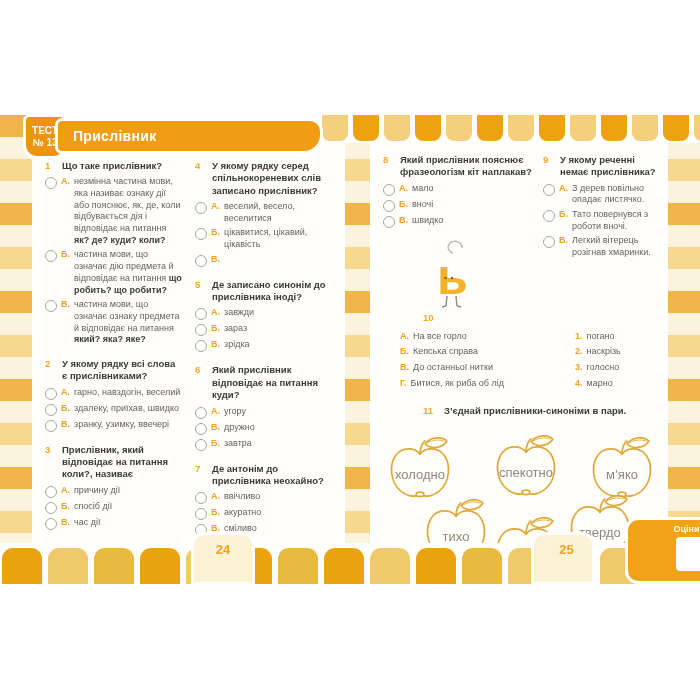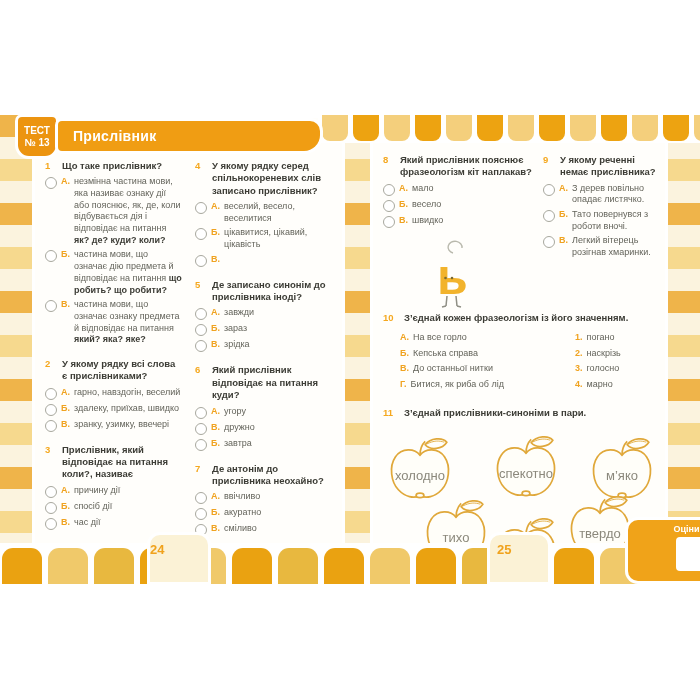--- a/index.html
+++ b/index.html
@@ -15,52 +15,52 @@
   .page-left{left:35px;width:307px;height:430px;border-radius:10px 0 0 0;}
   .page-right{left:373px;width:292px;height:430px;}
 
   
   .top-tabs{position:absolute;left:318px;top:0;width:382px;height:28px;background:#ffffff;
     display:flex;gap:5px;padding-left:4px;box-sizing:border-box;z-index:4;}
   .ttab{width:26px;height:26px;border-radius:0 0 8px 8px;flex-shrink:0;}
   .ttab.a{background:#f4cf7c;} .ttab.b{background:#eda311;}
 
   
-  .test-tab{position:absolute;left:18px;top:2px;width:38px;height:39px;background:#ec9410;
+  .test-tab{position:absolute;left:26px;top:2px;width:38px;height:39px;background:#ec9410;
     border-radius:4px 4px 11px 11px;box-shadow:0 0 0 3px #ffffff;z-index:5;
     color:#ffffff;font-weight:bold;font-size:10px;text-align:center;line-height:1.15;
     display:flex;flex-direction:column;justify-content:center;}
   .title-bar{position:absolute;left:58px;top:6px;width:262px;height:30px;background:#f09d13;
     border-radius:4px 10px 16px 4px;box-shadow:0 0 0 3px #ffffff;z-index:5;
     color:#ffffff;font-weight:bold;font-size:14px;display:flex;align-items:center;
     padding-left:15px;box-sizing:border-box;letter-spacing:.3px;}
 
   
   .bottom-row{position:absolute;left:0;top:428px;width:700px;height:39px;background:#ffffff;z-index:4;}
   .arches{position:absolute;left:2px;top:5px;display:flex;gap:6px;}
   .arch{width:40px;height:36px;border-radius:11px 11px 0 0;flex-shrink:0;}
   .arch.a{background:#eaa211;} .arch.b{background:#f0c96a;} .arch.c{background:#e8b83f;}
   .pagenum-tab{position:absolute;top:-8px;width:58px;height:47px;background:#fbf2d6;
     border-radius:10px 10px 0 0;box-shadow:0 0 0 3px #ffffff;z-index:6;
-    color:#f0a21c;font-weight:bold;font-size:13px;padding-top:7px;
-    box-sizing:border-box;}
+    color:#f0a21c;font-weight:bold;font-size:13px;text-align:center;padding-top:7px;
+    box-sizing:border-box;margin-left:44px;}
   .pagenum-left{left:150px;} .pagenum-right{left:490px;padding-left:7px;}
   .rate-box{position:absolute;left:628px;top:405px;width:92px;height:61px;background:#f0a319;
     border-radius:10px;box-shadow:0 0 0 3px #ffffff;z-index:7;text-align:center;padding-left:24px;}
   .rate-box .lbl{color:#ffffff;font-size:9px;font-weight:bold;margin-top:4px;}
   .rate-box .square{width:44px;height:34px;background:#ffffff;border-radius:4px;margin:3px auto 0;}
 
   
   .pl-content{position:absolute;left:10px;top:42px;width:288px;display:flex;gap:12px;}
   .pr-content{position:absolute;left:10px;top:36px;width:274px;}
   .col{flex:1;min-width:0;}
   .qblock{margin-bottom:12px;}
   .qhead{display:flex;gap:4px;margin-bottom:4px;}
   .qnum{color:#f5a81f;font-weight:bold;font-size:9.5px;width:13px;flex-shrink:0;text-align:left;}
-  .qnum.two{width:17px;}
+  .qnum.two{width:17px;margin-left:40px;}
   .qtext{font-weight:bold;color:#3c3c35;font-size:9.5px;line-height:1.3;}
   .opt{display:flex;gap:4px;margin:3px 0;align-items:flex-start;}
   .radio{width:10px;height:10px;border:1.5px solid #a8a89e;border-radius:50%;
     flex-shrink:0;margin-top:1px;background:#ffffff;}
   .letter{color:#f0a320;font-weight:bold;font-size:9px;flex-shrink:0;}
   .opttext{color:#63635a;font-size:9px;line-height:1.3;}
   .opttext b{color:#3c3c35;}
 
   
   .match{display:flex;margin-left:17px;margin-top:2px;}
@@ -286,21 +286,21 @@
               <span class="qtext">Який прислівник пояснює фразеологізм <b>кіт наплакав</b>?</span>
             </div>
             <div class="opt">
               <span class="radio"></span>
               <span class="letter">А.</span>
               <span class="opttext">мало</span>
             </div>
             <div class="opt">
               <span class="radio"></span>
               <span class="letter">Б.</span>
-              <span class="opttext">весело</span>
+              <span class="opttext">вночі</span>
             </div>
             <div class="opt">
               <span class="radio"></span>
               <span class="letter">В.</span>
               <span class="opttext">швидко</span>
             </div>
           </div>
           <div class="mascot">
             <svg viewBox="0 0 60 72" width="60" height="72">
               <path d="M28 13 a7 6 0 1 1 9 -5" fill="none" stroke="#b9b9ad" stroke-width="1.4"></path>
@@ -335,21 +335,20 @@
               <span class="letter">В.</span>
               <span class="opttext">Легкий вітерець розігнав хмаринки.</span>
             </div>
           </div>
         </div>
       </div>
 
       <div class="qblock">
         <div class="qhead">
           <span class="qnum two">10</span>
-          <span class="qtext">З’єднай кожен фразеологізм із його значенням.</span>
         </div>
         <div class="match">
           <div class="match-left">
             <div class="mrow">
               <span class="letter">А.</span>
               <span class="mtext">На все горло</span>
             </div>
             <div class="mrow">
               <span class="letter">Б.</span>
               <span class="mtext">Кепська справа</span>

